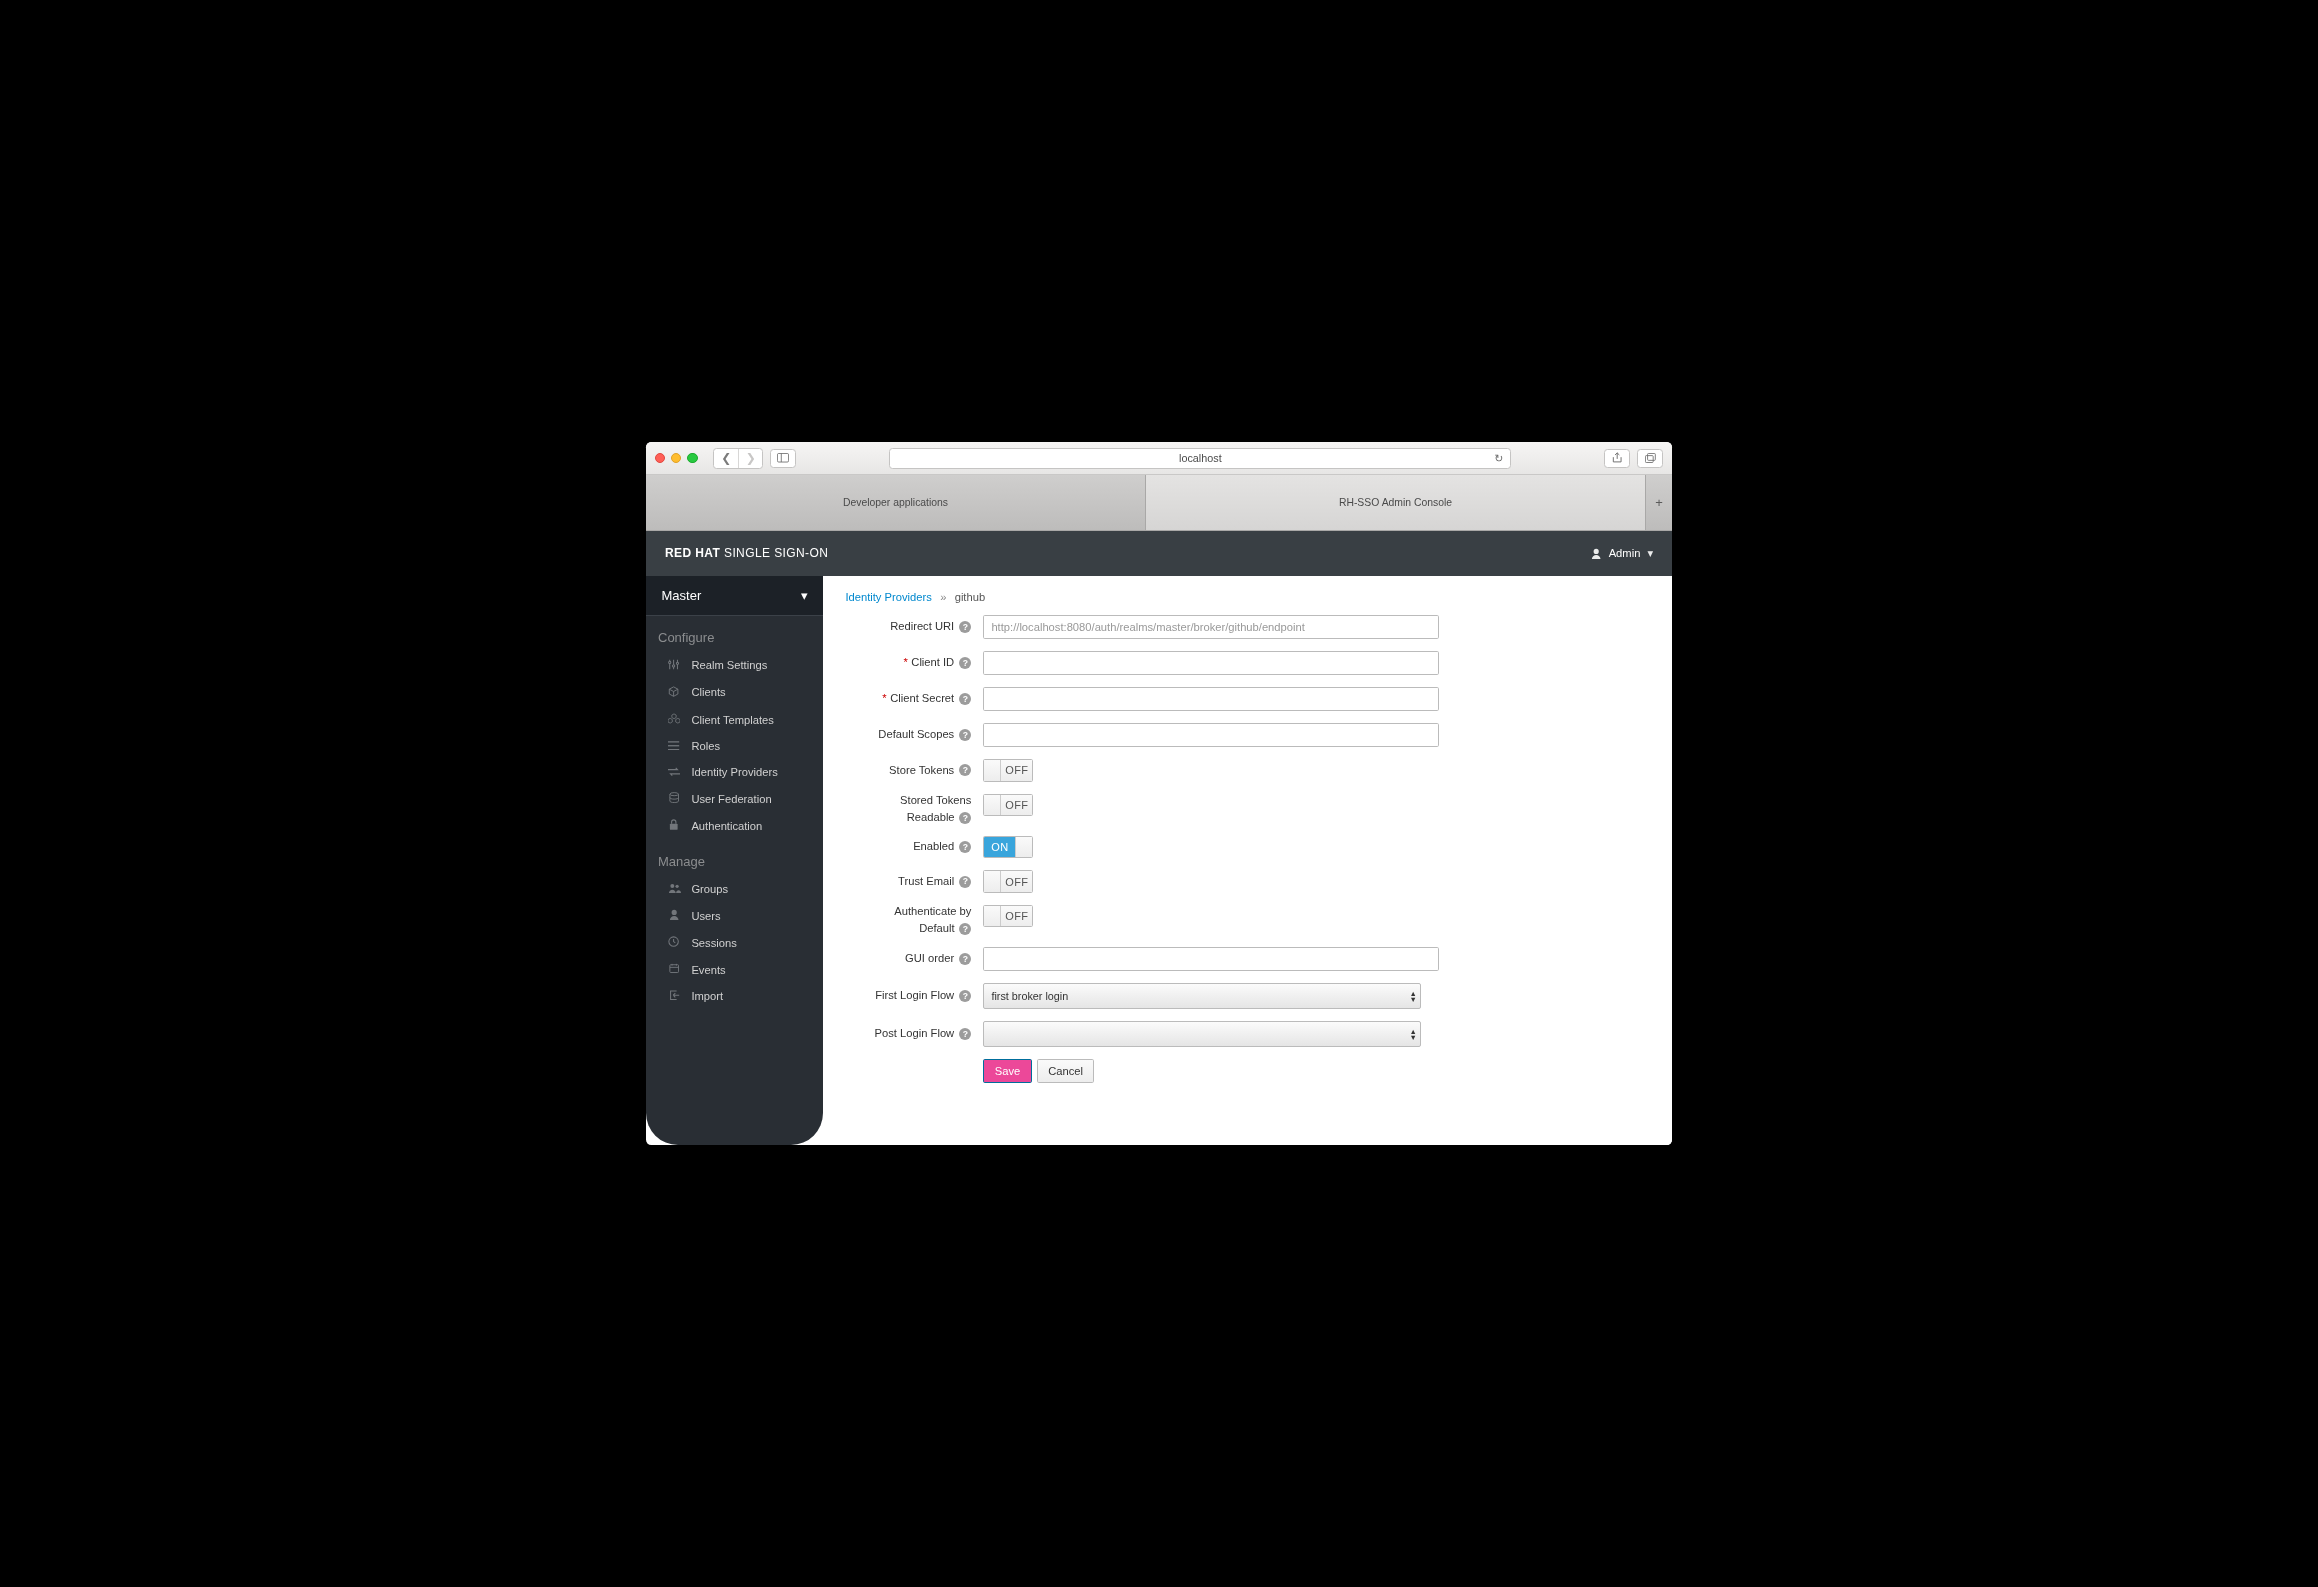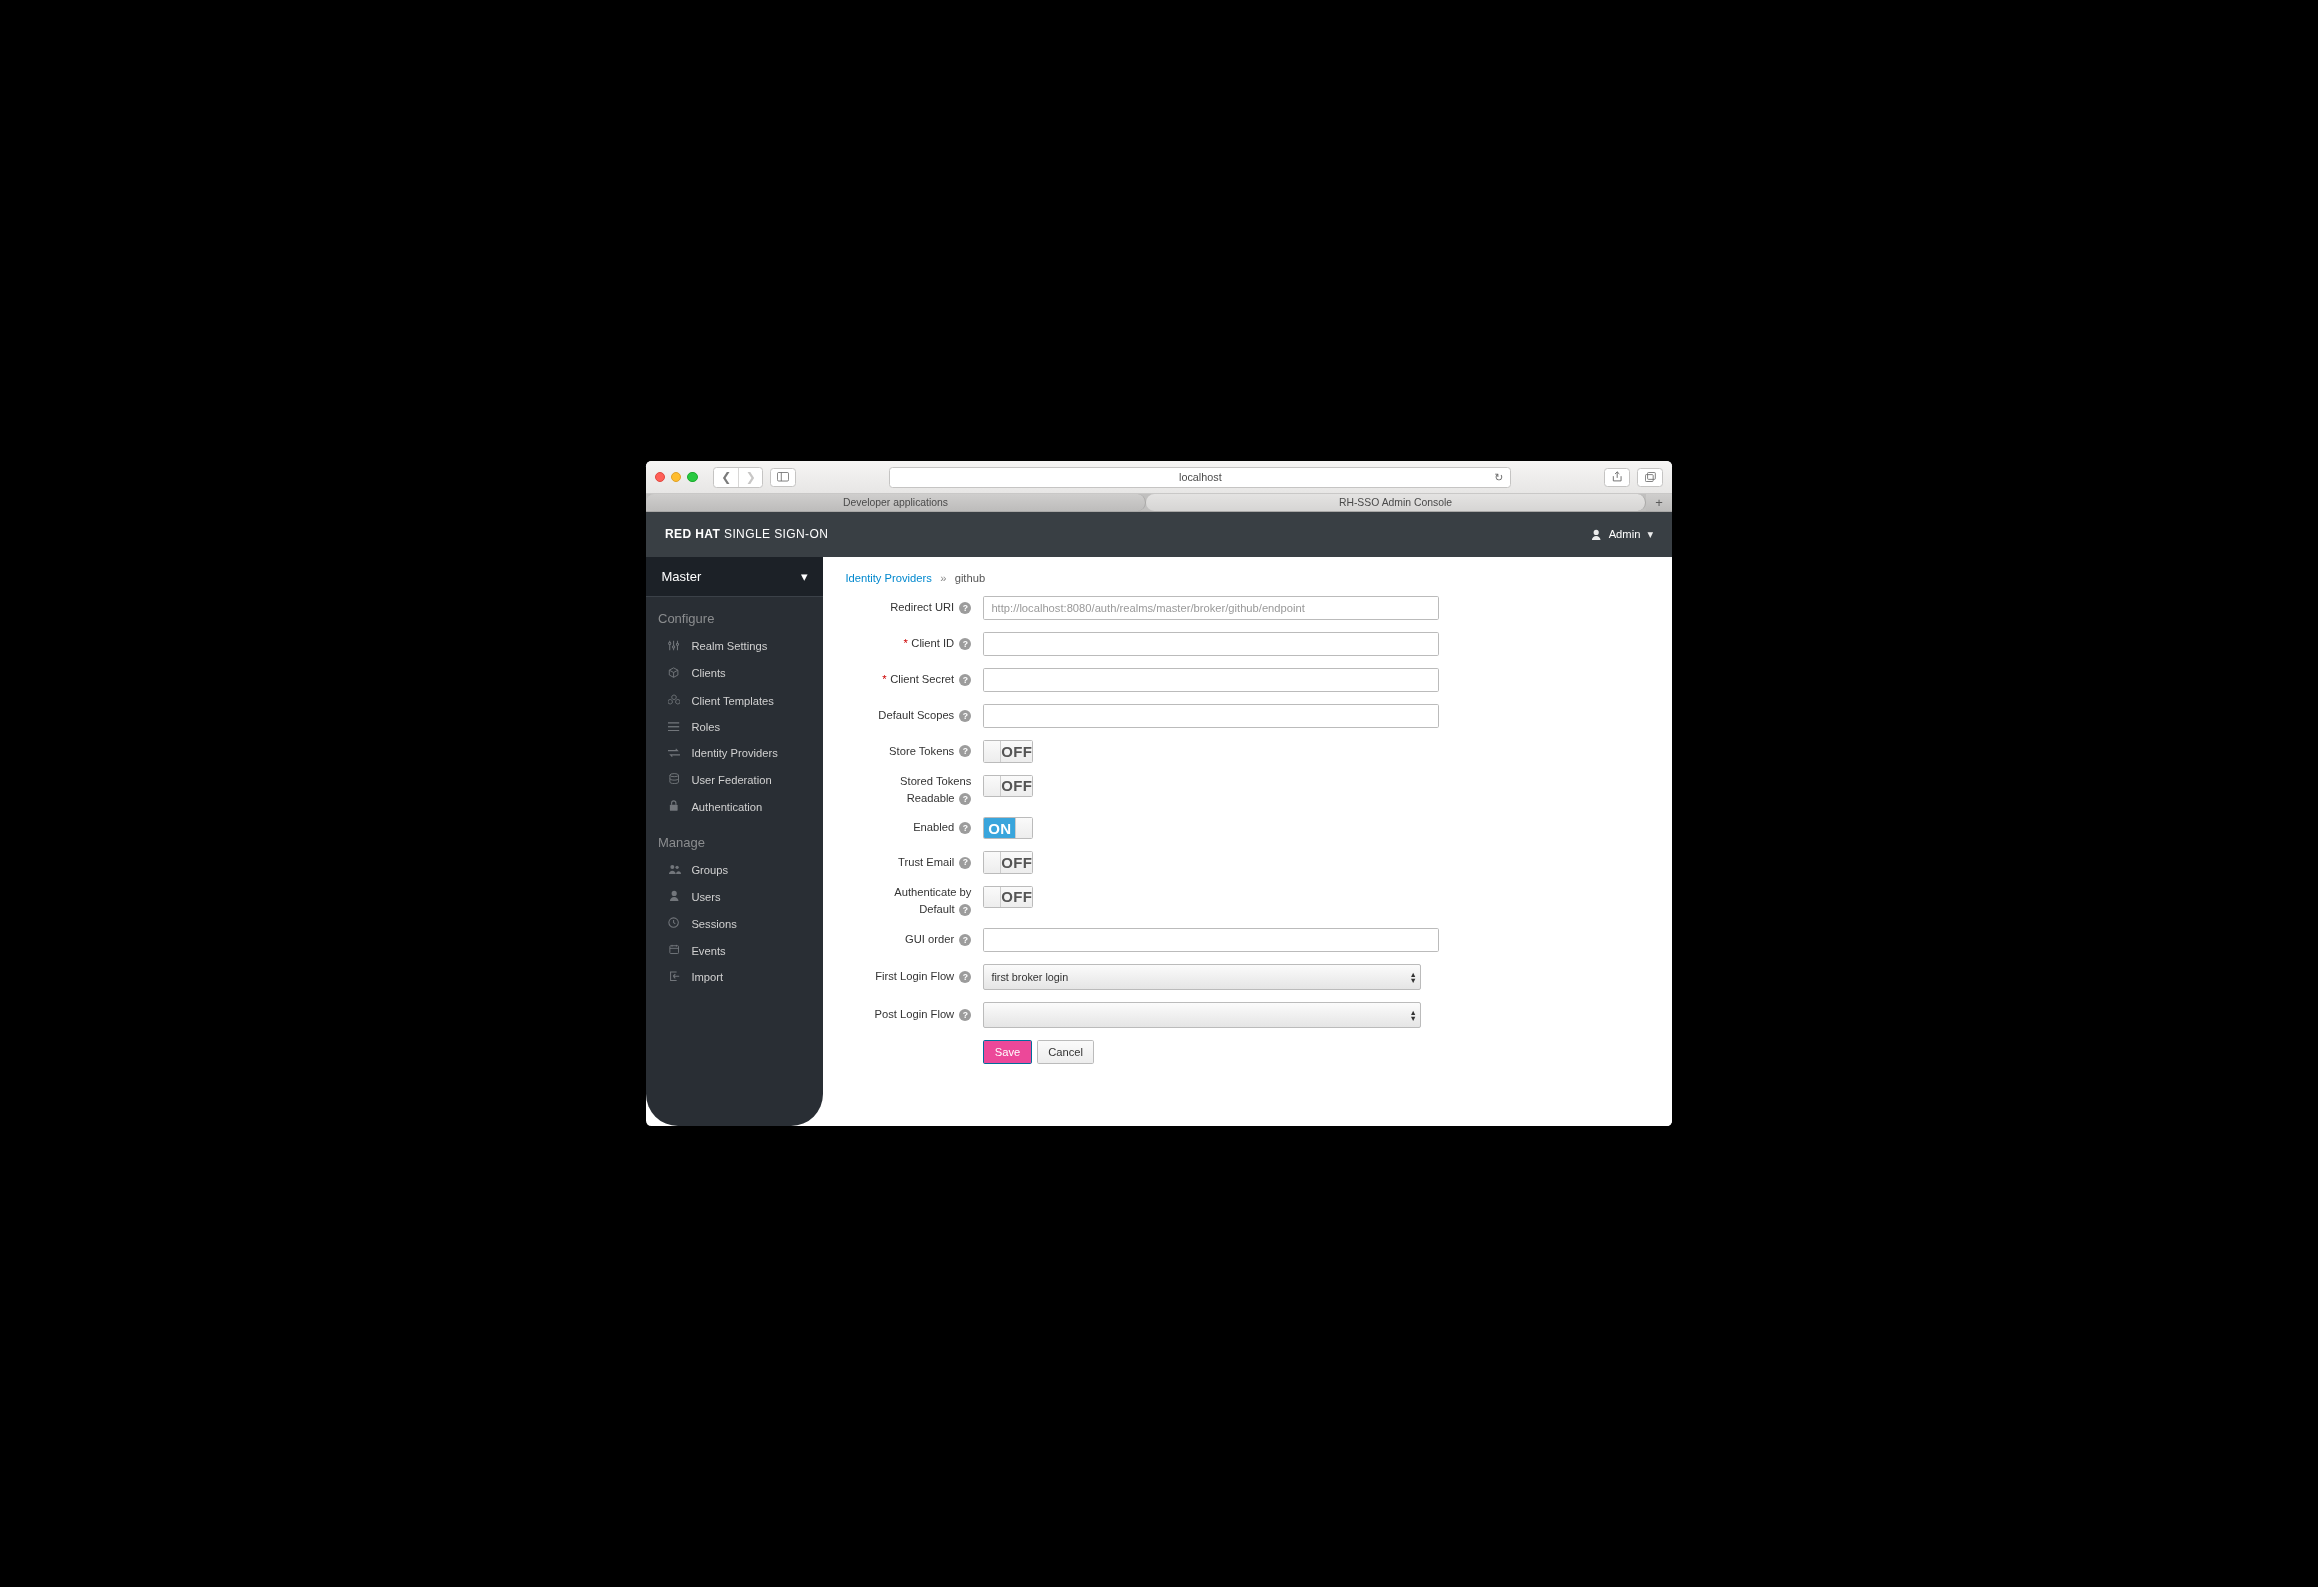--- a/index.html
+++ b/index.html
@@ -42,23 +42,22 @@
   .address-bar {
     flex:1; margin: 0 86px; height:21px;
     background:#fff; border:0.9px solid #c5c4c3; border-radius:3.5px;
     display:flex; align-items:center; justify-content:center;
     position:relative; color:#4a4a4a; font-size:10.8px;
   }
   .address-bar .reload { position:absolute; right:7px; color:#6c6c6c; }
   .right-icons { display:flex; gap:7px; }
   .tab-strip { display:flex; background:#c1c0bf; border-bottom:0.9px solid #a9a8a7; }
   .tab-strip .tab {
-    flex:1; text-align:center; padding:3px 0; font-size:10.4px; color:#4a4a4a;
+    flex:1; text-align:center; padding:22px 0; font-size:10.4px; color:#4a4a4a;
     border-right:0.9px solid #a9a8a7;
-    border-radius:10px;
   }
   .tab-strip .tab.inactive { background: linear-gradient(#cfcecd,#bdbcbb); }
   .tab-strip .tab.active { background: linear-gradient(#e4e3e2,#d6d5d4); }
   .tab-strip .plus { width:26px; display:flex; align-items:center; justify-content:center; background:linear-gradient(#cfcecd,#bdbcbb); color:#5a5a5a; font-size:13px; }
   
   .app-header {
     background:#393f44; color:#fff; display:flex; align-items:center; justify-content:space-between;
     padding: 0 19px; height:45px; font-size:12px;
   }
   .brand { letter-spacing:0.4px; }
@@ -97,21 +96,21 @@
     background:#9c9c9c; color:#fff; font-size:8.6px; align-items:center; justify-content:center;
     font-weight:bold; margin-left:1.7px;
   }
   .form-control {
     width:456px; height:24px; border:0.9px solid #bbb; border-radius:1.7px; padding:0 7px;
     font-size:11.2px; color:#333; background:#fff;
   }
   .form-control[readonly] { color:#999; background:#fff; }
   
   .toggle { width:50px; height:22.4px; border:0.9px solid #bbb; border-radius:1.7px; display:flex; overflow:hidden; background:#fff; cursor:pointer; }
-  .toggle .lbl { flex:1; display:flex; align-items:center; justify-content:center; font-size:15px; font-weight:700; letter-spacing:0.4px; }
+  .toggle .lbl { flex:1; display:flex; align-items:center; justify-content:center; font-size:11px; font-weight:400; letter-spacing:0.4px; }
   .toggle .knob { width:17px; background:linear-gradient(#fafafa,#ededed); border-left:0.9px solid #ccc; border-right:0.9px solid #ccc; }
   .toggle.off .lbl { color:#555; background:linear-gradient(#fafafa,#ededed); }
   .toggle.off { flex-direction:row; }
   .toggle.off .knob { order:-1; border-left:none; }
   .toggle.on .lbl { background:#39a5dc; color:#fff; }
   .toggle.on .knob { border-right:none; }
   
   .select {
     width:438px; height:22.4px; border:0.9px solid #bbb; border-radius:2px;
     background:linear-gradient(#fbfbfb,#e5e5e5); display:flex; align-items:center;

